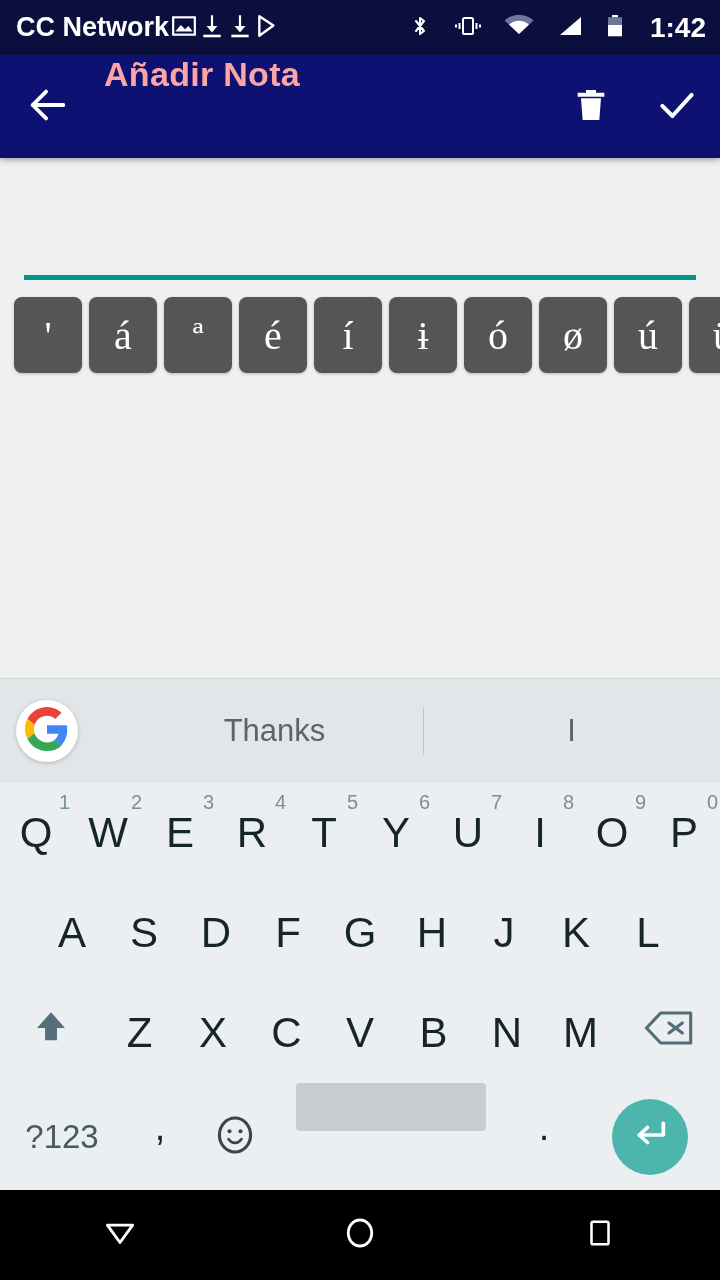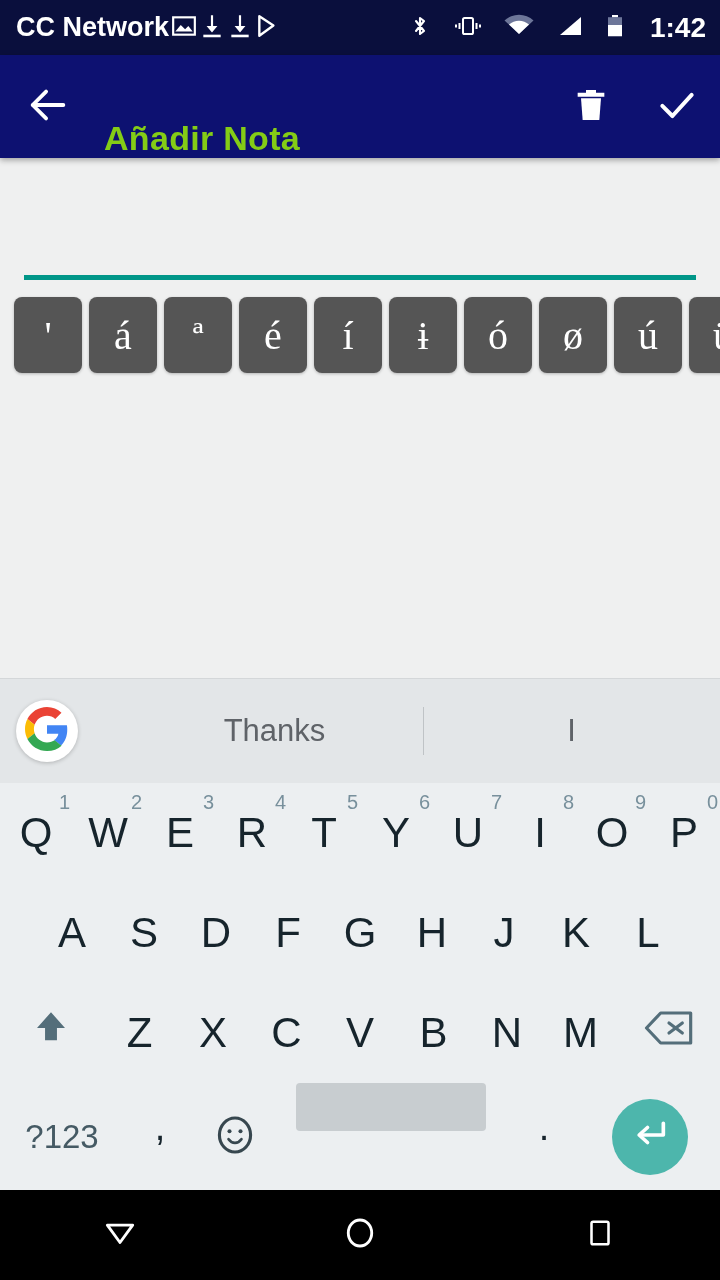--- a/index.html
+++ b/index.html
@@ -53,22 +53,22 @@
   }
   .sicon { display: block; }
 
   
   #app-bar {
     position: absolute;
     left: 0; top: 55px;
     width: 720px; height: 103px;
     background: #0d1171;
     display: flex;
-    align-items: flex-end;
-    color: #84cc16;
+    align-items: flex-start;
+    color: #fca5a5;
     box-shadow: 0 2px 6px rgba(0,0,0,0.35);
     z-index: 5;
   }
   #back-button {
     width: 96px; height: 103px;
     display: flex; align-items: center; justify-content: center;
     cursor: pointer;
   }
   #app-bar-title {
     font-size: 34px;

